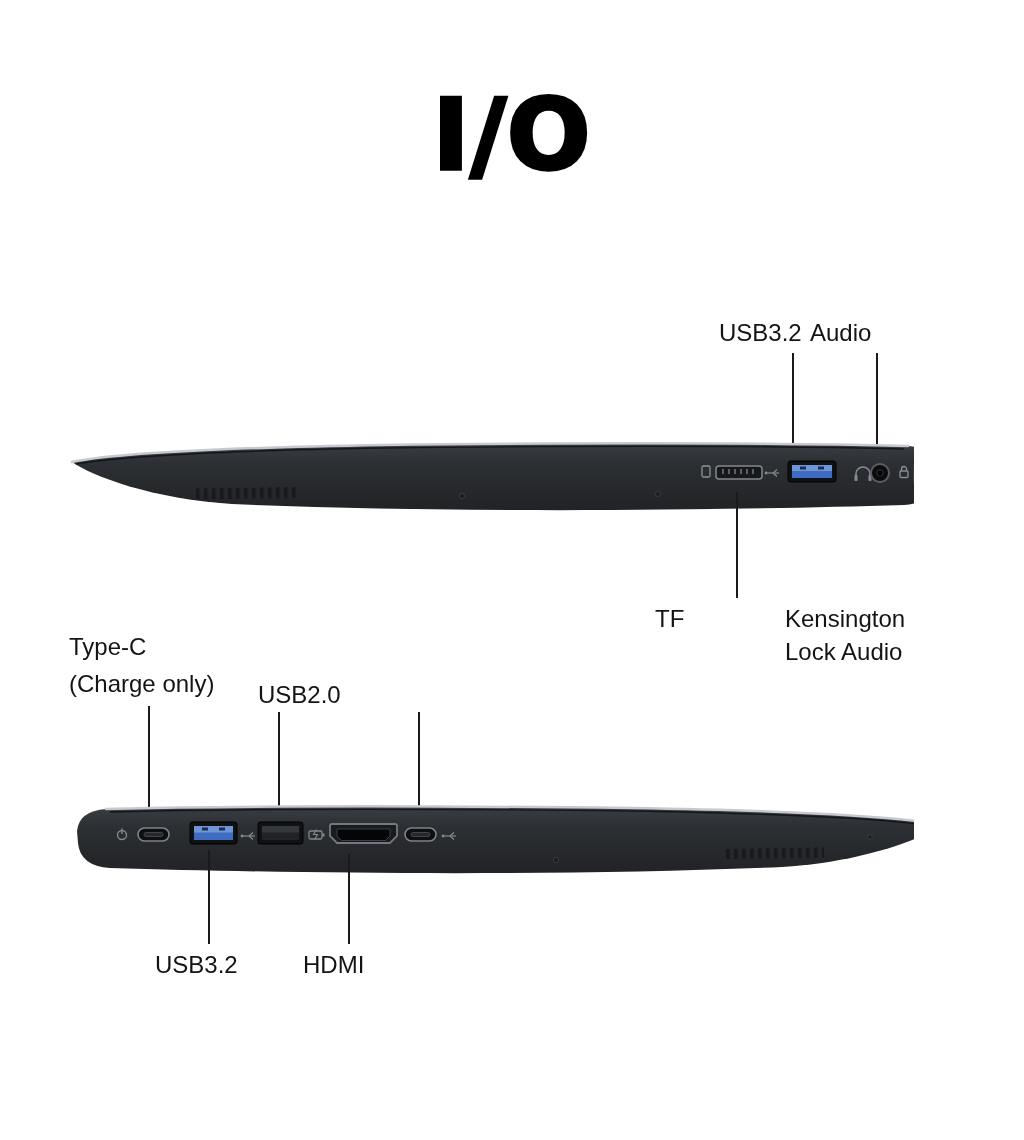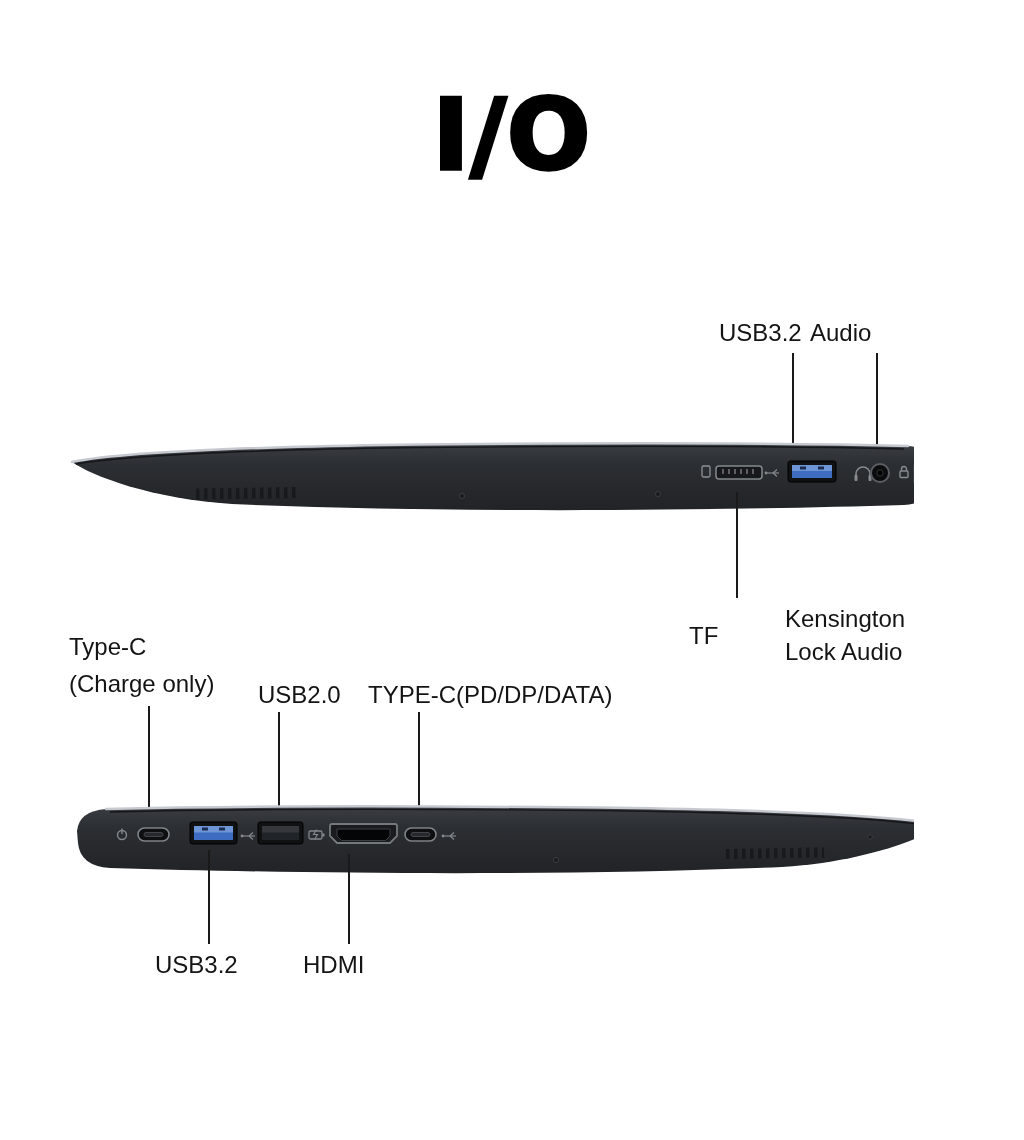--- a/index.html
+++ b/index.html
@@ -16,21 +16,21 @@
   .port-label {
     position:absolute; font-size:24px; color:#141414; white-space:nowrap;
     line-height:1.38; font-family:"Liberation Sans", sans-serif;
   }
   .leader { position:absolute; width:2px; background:#1a1a1a; }
   svg.laptop { position:absolute; }
 
   
   #lbl-usb32-top   { left:719px; top:316px; }
   #lbl-audio       { left:810px; top:316px; }
-  #lbl-tf          { left:689px; top:602px;margin-top:17px; }
+  #lbl-tf          { left:655px; top:602px; }
   #lbl-kensington  { left:785px; top:602px; }
   #lbl-typec-charge{ left:69px;  top:628px; line-height:1.55; }
   #lbl-usb20       { left:258px; top:678px; }
   #lbl-typec-pd    { left:368px; top:678px; }
   #lbl-usb32-bot   { left:155px; top:948px; }
   #lbl-hdmi        { left:303px; top:948px; }
 
   
   #ld-usb32-top { left:792px; top:353px; height:108px; }
   #ld-audio     { left:876px; top:353px; height:102px; }
@@ -131,21 +131,20 @@
     <div>Lock Audio</div>
   </div>
   <div class="leader" id="ld-tf"></div>
   <div class="leader" id="ld-kensington"></div>
 
   <div class="port-label" id="lbl-typec-charge">
     <div>Type-C</div>
     <div>(Charge only)</div>
   </div>
   <div class="port-label" id="lbl-usb20">USB2.0</div>
-  <div class="port-label" id="lbl-typec-pd">TYPE-C(PD/DP/DATA)</div>
   <div class="leader" id="ld-typec-charge"></div>
   <div class="leader" id="ld-usb20"></div>
   <div class="leader" id="ld-typec-pd"></div>
 
   <svg id="laptop-left" class="laptop" width="890" height="95" viewBox="0 0 890 95">
     <defs>
       <linearGradient id="bodyGradL" x1="0" y1="0" x2="0" y2="1">
         <stop offset="0" stop-color="#3a3d42"></stop>
         <stop offset="0.3" stop-color="#2c2f33"></stop>
         <stop offset="1" stop-color="#212326"></stop>

